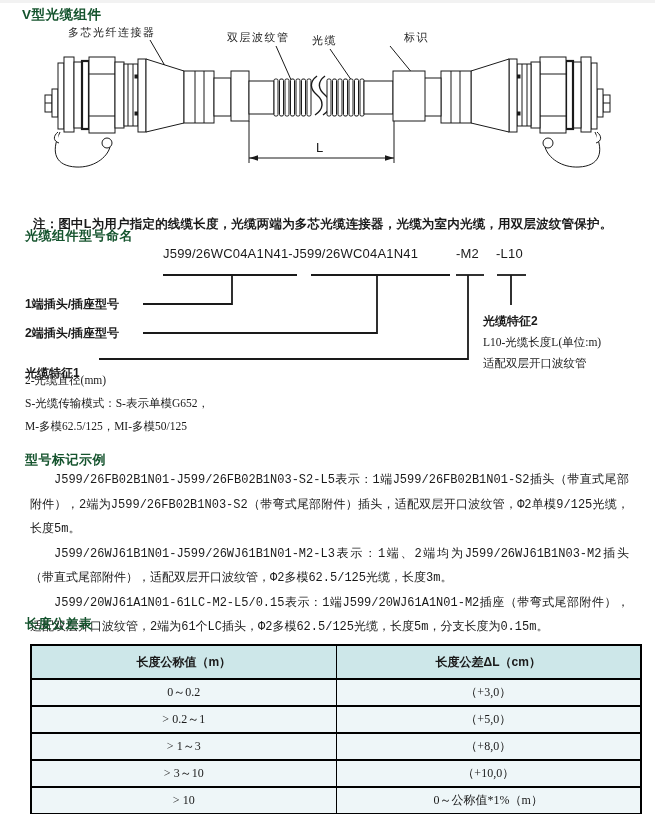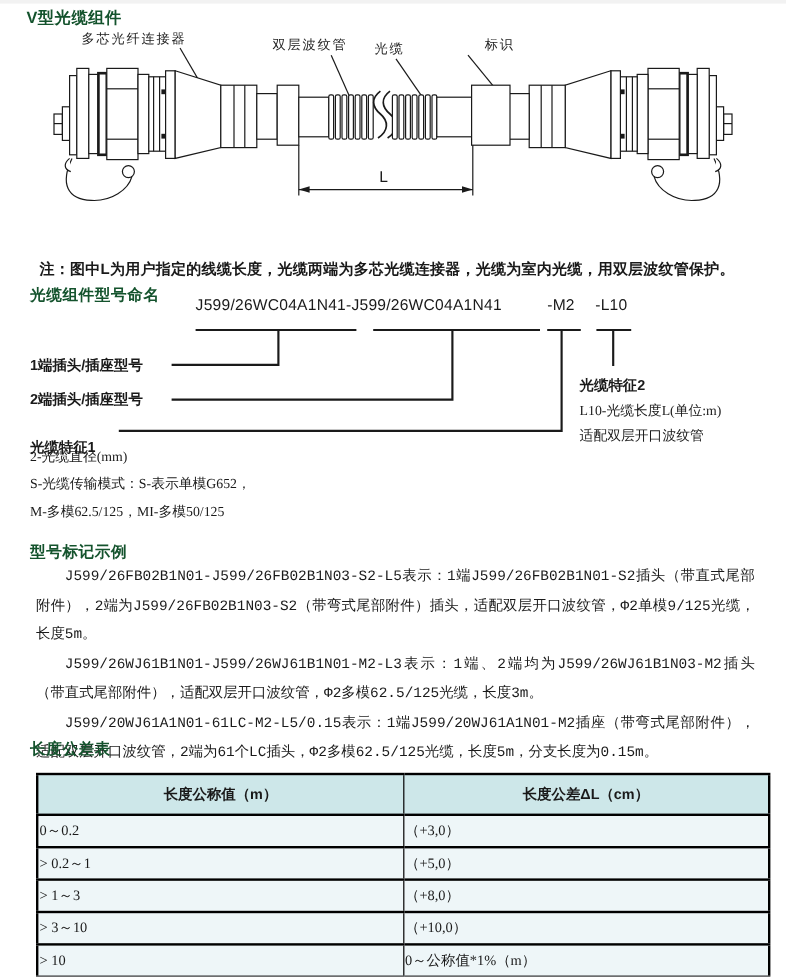--- a/index.html
+++ b/index.html
@@ -17,21 +17,21 @@
   .paras{position:absolute;left:30px;top:468px;width:599px;
          font-size:12px;line-height:24.5px;text-align:justify;
          font-family:"Liberation Serif","DejaVu Serif",serif;}
   .paras p{margin:0;text-indent:2em;font-family:Liberation Mono, monospace;}
   table.tol{position:absolute;left:30px;top:644px;width:612px;border-collapse:collapse;
             border:2px solid #000;table-layout:fixed;
             font-family:"Liberation Serif","DejaVu Serif",serif;}
   table.tol th{background:#cde7e9;font-size:12px;font-weight:bold;height:30px;
                border:1px solid #000;border-top-width:2px;border-bottom-width:2px;
                font-family:"Liberation Sans","DejaVu Sans",sans-serif;}
-  table.tol td{background:#eef6f8;font-size:12px;height:23px;
+  table.tol td{background:#eef6f8;font-size:12px;text-align:center;height:23px;
                border:1px solid #000;border-top-width:2px;border-bottom-width:2px;}
   svg.art{position:absolute;left:0;top:0;pointer-events:none;}
   svg text{font-family:"Liberation Sans","DejaVu Sans",sans-serif;}
 </style>
 </head>
 <body>
 
 <div class="page">
   <div class="topedge"></div>
 
@@ -125,21 +125,21 @@
 
   <div class="abs h-blue title" style="left:22px;top:6px;">V型光缆组件</div>
 
   <span class="abs dlabel" style="left:68px;top:25px;">多芯光纤连接器</span>
   <span class="abs dlabel" style="left:227px;top:30px;">双层波纹管</span>
   <span class="abs dlabel" style="left:312px;top:33px;">光缆</span>
   <span class="abs dlabel" style="left:373px;top:30px;margin-left:31px;">标识</span>
 
   <div class="abs note" style="left:33px;top:180px;margin-top:36px;">注：图中L为用户指定的线缆长度，光缆两端为多芯光缆连接器，光缆为室内光缆，用双层波纹管保护。</div>
 
-  <div class="abs h-blue" style="left:25px;top:227px;margin-top:10px;">光缆组件型号命名</div>
+  <div class="abs h-blue" style="left:25px;top:227px;">光缆组件型号命名</div>
 
   <span class="abs model" style="left:163px;top:246px;">J599/26WC04A1N41-J599/26WC04A1N41</span>
   <span class="abs model" style="left:456px;top:246px;">-M2</span>
   <span class="abs model" style="left:496px;top:246px;">-L10</span>
 
   <span class="abs blabel" style="left:25px;top:296px;">1端插头/插座型号</span>
   <span class="abs blabel" style="left:25px;top:325px;">2端插头/插座型号</span>
   <span class="abs blabel" style="left:25px;top:365px;text-align:right;">光缆特征1</span>
 
   <span class="abs body-ln" style="left:25px;top:373px;">2-光缆直径(mm)</span>

